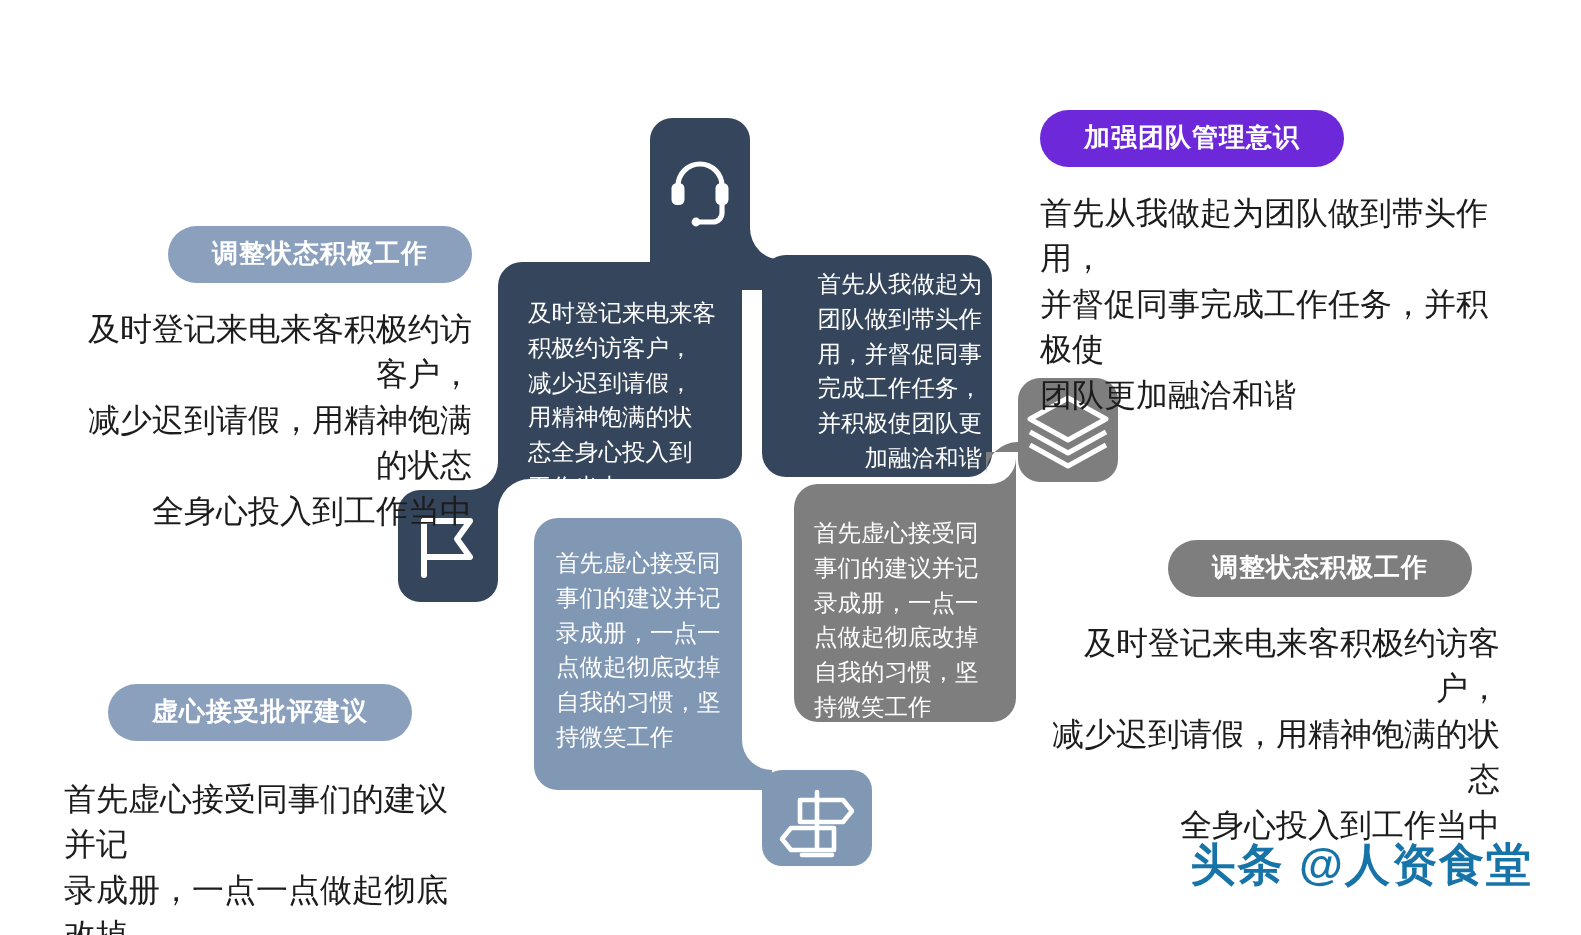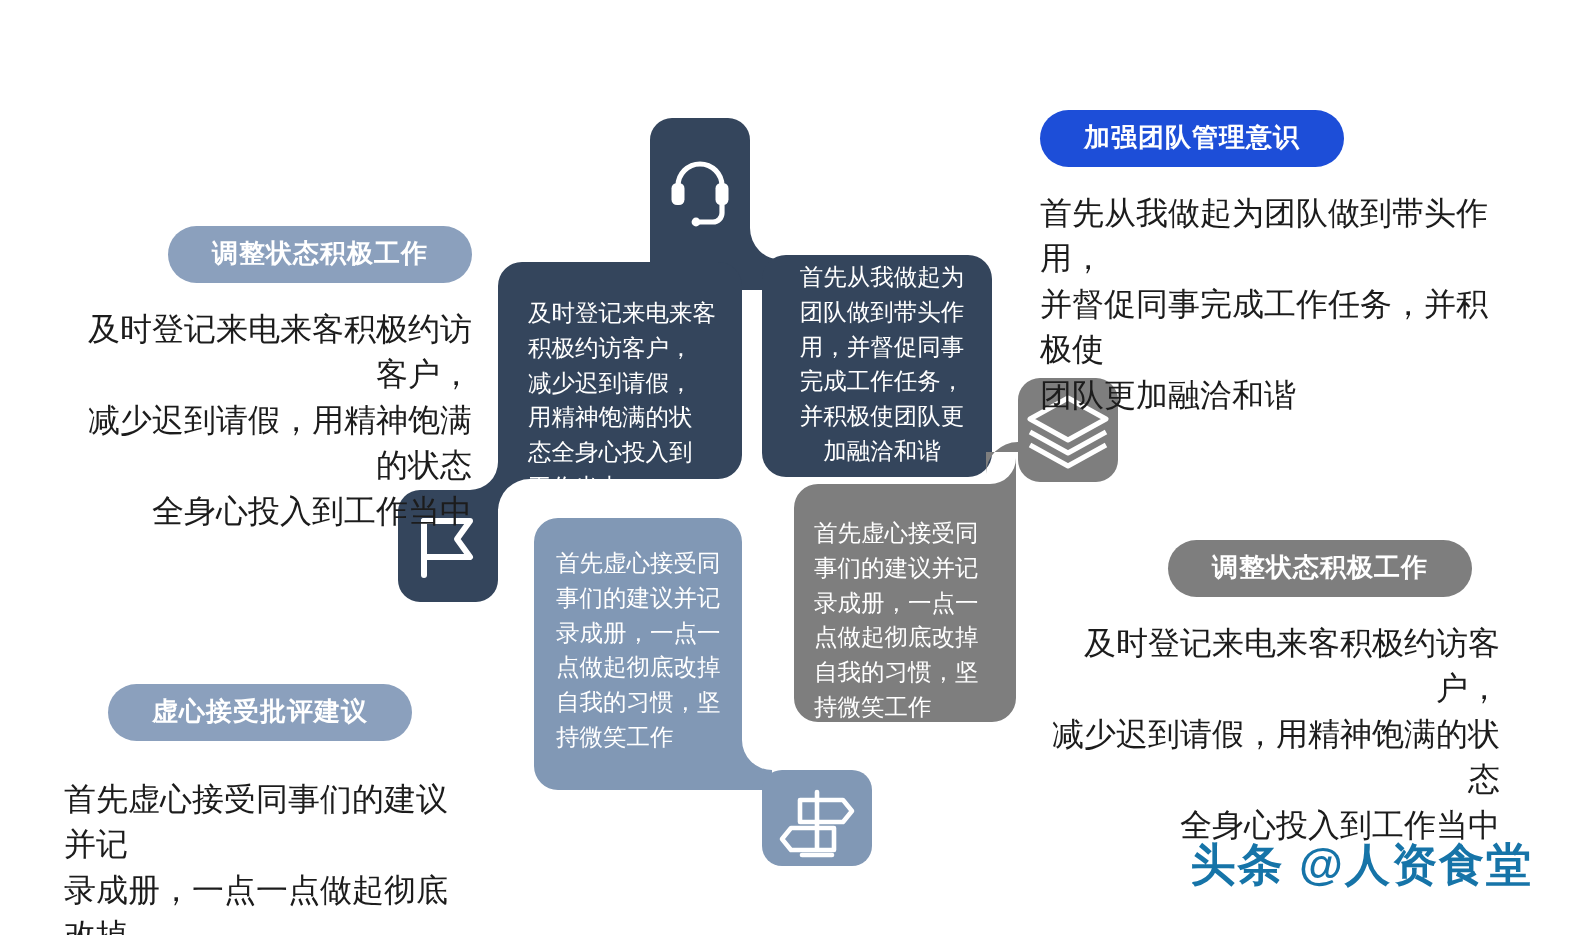--- a/index.html
+++ b/index.html
@@ -26,21 +26,21 @@
     color: #ffffff;
     font-weight: bold;
     font-size: 26px;
     letter-spacing: 1px;
     text-align: center;
     line-height: 1;
     white-space: nowrap;
     box-sizing: border-box;
   }
   .pill.blue  { background: #8ba0bd; }
-  .pill.navy  { background: #1d4ed8; }
+  .pill.navy  { background: #6d28d9; }
   .pill.gray  { background: #7e7e7e; }
 
   .side-body {
     font-size: 32px;
     line-height: 1.42;
     color: #1c1c1c;
     white-space: pre-line;
   }
 
   
@@ -179,21 +179,21 @@
   </g>
 </svg>
 
 <div class="card-text" style="left:528px; top:296px; width:200px; ">及时登记来电来客
 积极约访客户，
 减少迟到请假，
 用精神饱满的状
 态全身心投入到
 工作当中</div>
 
-<div class="card-text" style="left:782px; top:260px; width:200px; text-align:center;">首先从我做起为
+<div class="card-text" style="left:782px; top:267px; width:200px; text-align:right;">首先从我做起为
 团队做到带头作
 用，并督促同事
 完成工作任务，
 并积极使团队更
 加融洽和谐</div>
 
 <div class="card-text" style="left:556px; top:546px; width:185px; text-align:left;">首先虚心接受同
 事们的建议并记
 录成册，一点一
 点做起彻底改掉

